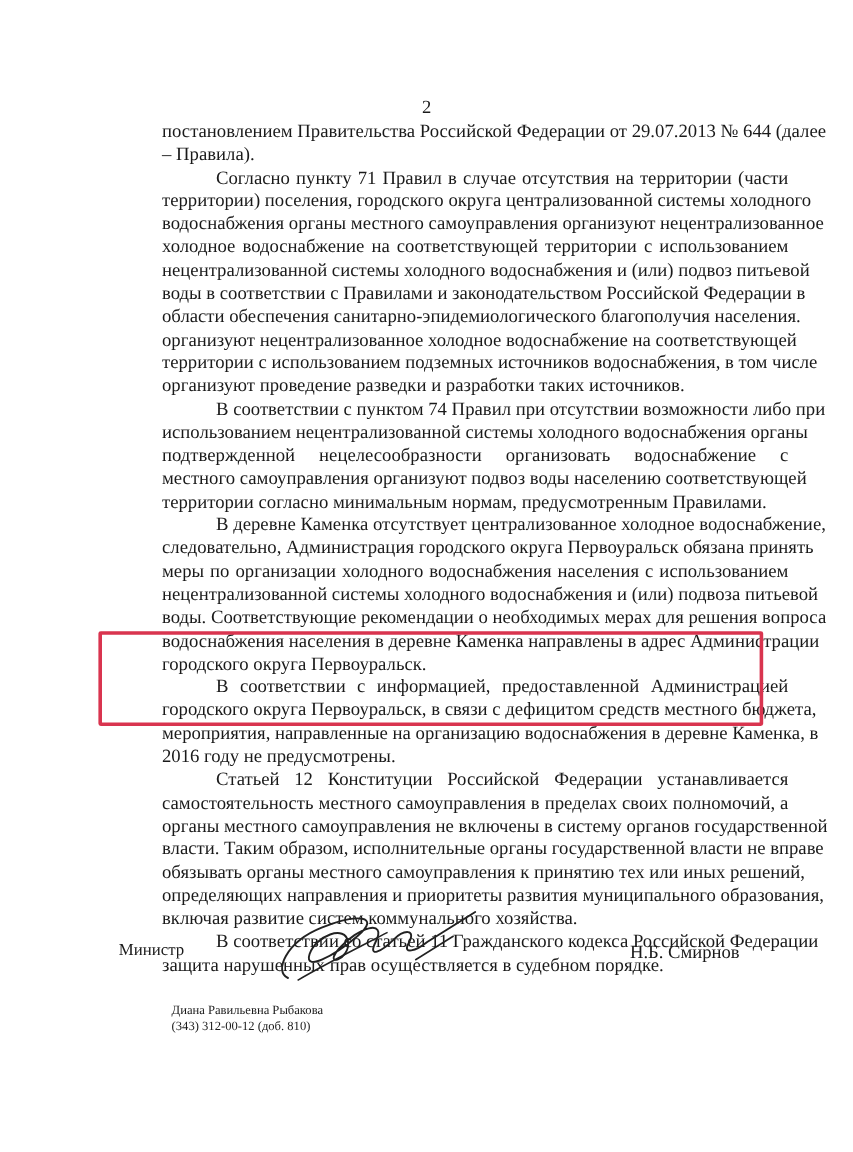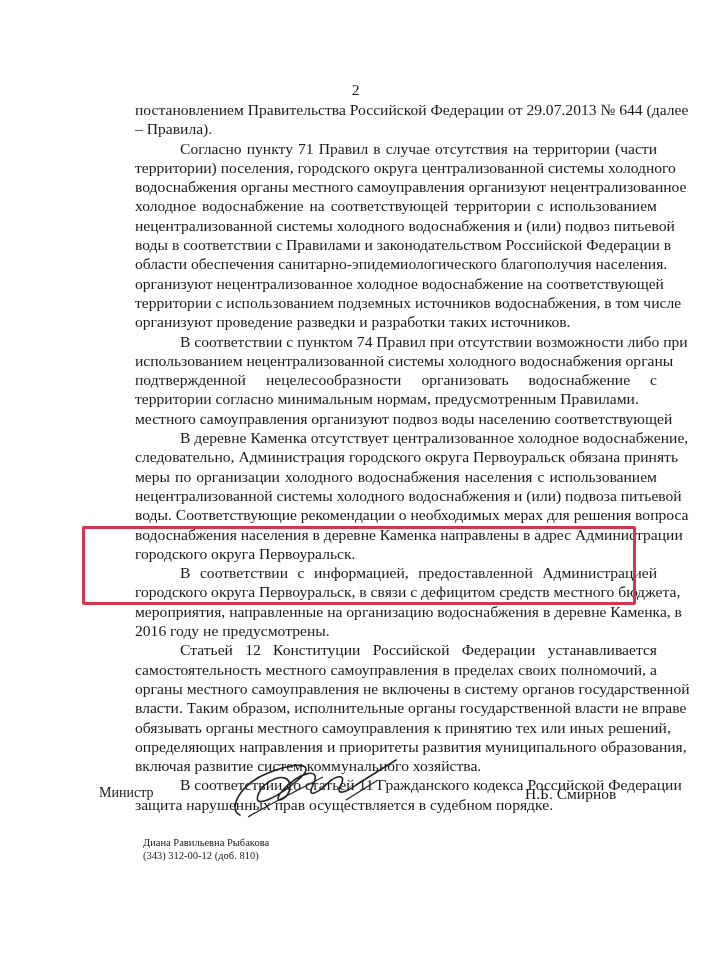--- a/index.html
+++ b/index.html
@@ -48,22 +48,22 @@
     </div>
     <div class="para">
       <span class="line">организуют нецентрализованное холодное водоснабжение на соответствующей</span>
       <span class="line">территории с использованием подземных источников водоснабжения, в том числе</span>
       <span class="line last">организуют проведение разведки и разработки таких источников.</span>
     </div>
     <div class="para">
       <span class="line" style="padding-left: 45px;">В соответствии с пунктом 74 Правил при отсутствии возможности либо при</span>
       <span class="line">использованием нецентрализованной системы холодного водоснабжения органы</span>
       <span class="line">подтвержденной нецелесообразности организовать водоснабжение с</span>
+      <span class="line">местного самоуправления организуют подвоз воды населению соответствующей</span>
       <span class="line last">территории согласно минимальным нормам, предусмотренным Правилами.</span>
-      <span class="line">местного самоуправления организуют подвоз воды населению соответствующей</span>
     </div>
     <div class="para">
       <span class="line" style="padding-left: 45px;">В деревне Каменка отсутствует централизованное холодное водоснабжение,</span>
       <span class="line">следовательно, Администрация городского округа Первоуральск обязана принять</span>
       <span class="line">меры по организации холодного водоснабжения населения с использованием</span>
       <span class="line">нецентрализованной системы холодного водоснабжения и (или) подвоза питьевой</span>
       <span class="line">воды. Соответствующие рекомендации о необходимых мерах для решения вопроса</span>
       <span class="line">водоснабжения населения в деревне Каменка направлены в адрес Администрации</span>
       <span class="line last">городского округа Первоуральск.</span>
     </div>

